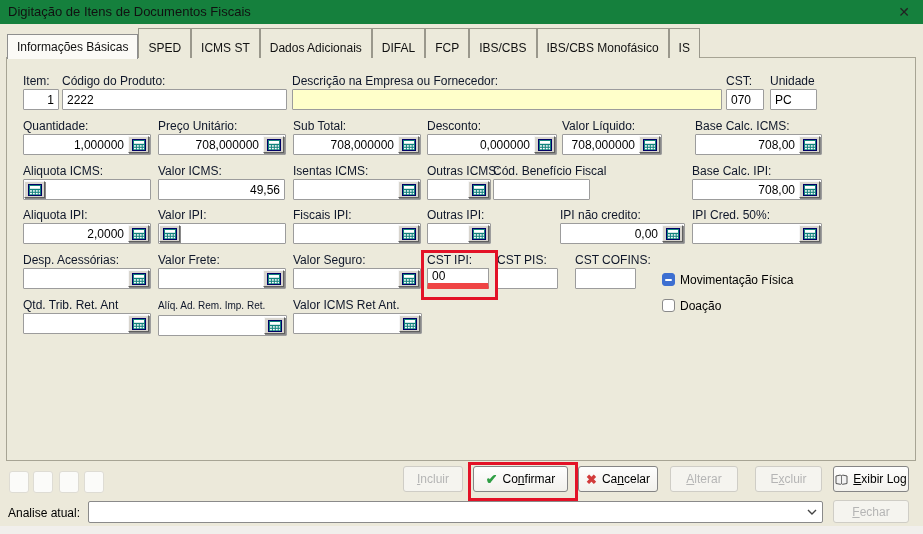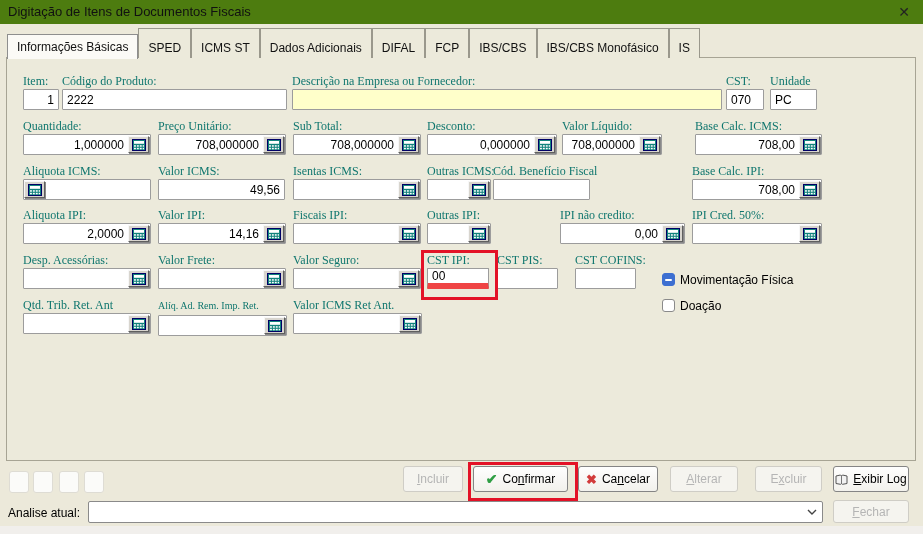--- a/index.html
+++ b/index.html
@@ -1,31 +1,31 @@
 <!DOCTYPE html>
 <html><head>
 <meta charset="utf-8">
 <style>
   html,body{margin:0;padding:0;background:#d8d8d8;font-family:"Liberation Sans",sans-serif;}
   .dialog{position:relative;width:923px;height:534px;background:#ece9da;outline:1px solid #b9b6aa;overflow:hidden;}
   
-  .titlebar{position:absolute;left:0;top:0;width:100%;height:24px;background:#4d7c0f;}
+  .titlebar{position:absolute;left:0;top:0;width:100%;height:24px;background:#15803d;}
   .title{position:absolute;left:8px;top:4px;font-size:13px;color:#111;white-space:nowrap;}
   .close-x{position:absolute;right:10px;top:3px;width:18px;height:18px;font-size:14px;color:#222;
     display:flex;align-items:center;justify-content:center;cursor:default;}
   
   .tabstrip{position:absolute;left:7px;top:36px;height:22px;display:flex;align-items:flex-end;z-index:3;}
   .tab{font-size:12px;color:#111;background:#eceadb;border:1px solid #9a988c;border-bottom:none;
     padding:12px 9px 3px 9px;margin-right:0;height:14px;line-height:14px;white-space:nowrap;}
   .tab.active{background:#fbfaf6;border-color:#8e8e8e;padding-top:5px;height:16px;position:relative;top:1px;z-index:4;}
   
   .tabpage{position:absolute;left:6px;top:57px;width:910px;height:404px;background:#eceadb;border:1px solid #a7a494;box-sizing:border-box;}
   
   .fg{position:absolute;}
-  .flabel{font-size:12px;color:#0f766e;white-space:nowrap;height:13px;margin-bottom:2px;font-family:Liberation Serif, serif;}
+  .flabel{font-size:12px;color:#0f172a;white-space:nowrap;height:13px;margin-bottom:2px;}
   .flabel.small{font-size:10px;padding-top:2px;}
   .fbox{display:flex;align-items:stretch;background:#fff;border:1px solid #9c9c9c;height:21px;box-sizing:border-box;border-radius:1px;}
   .fbox.yellow{background:#ffffca;}
   .fbox.focusblue{border-bottom:6px solid #ef4444;}
   .fbox input{flex:1;min-width:0;border:0;outline:0;background:transparent;padding:0 4px;
     font-family:"Liberation Sans",sans-serif;font-size:12px;color:#000;}
   .fbox input.num{text-align:right;}
   .calcbtn{width:21px;flex:0 0 21px;margin:1px 1px 1px 0;padding:0;background:#d8d5ce;
     border:1px solid;border-color:#f7f7f7 #5f5f5f #5f5f5f #f7f7f7;box-shadow:1px 1px 0 rgba(40,40,40,.55);
     display:flex;align-items:center;justify-content:center;cursor:pointer;}
@@ -360,21 +360,20 @@
               <rect x="7.8" y="8.8" width="1.9" height="1.5"></rect>
               <rect x="10.7" y="8.8" width="1.3" height="1.5"></rect>
             </g>
           </svg>
         </button>
       </div>
   </div>
   <div class="fg" style="left:158px;top:208px;width:128px;">
     <div class="flabel">Valor IPI:</div>
     <div class="fbox">
-        <input class="num" value="14,16" style="">
         <button class="calcbtn">
           <svg width="14" height="12" viewBox="0 0 14 12">
             <rect x="0.5" y="0.5" width="13" height="11" fill="#12837d" stroke="#000066"></rect>
             <rect x="2" y="2" width="10" height="2.8" fill="#ffffff"></rect>
             <g fill="#ffffff">
               <rect x="2" y="6.2" width="1.9" height="1.5"></rect>
               <rect x="4.9" y="6.2" width="1.9" height="1.5"></rect>
               <rect x="7.8" y="6.2" width="1.9" height="1.5"></rect>
               <rect x="10.7" y="6.2" width="1.3" height="1.5"></rect>
               <rect x="2" y="8.8" width="1.9" height="1.5"></rect>

